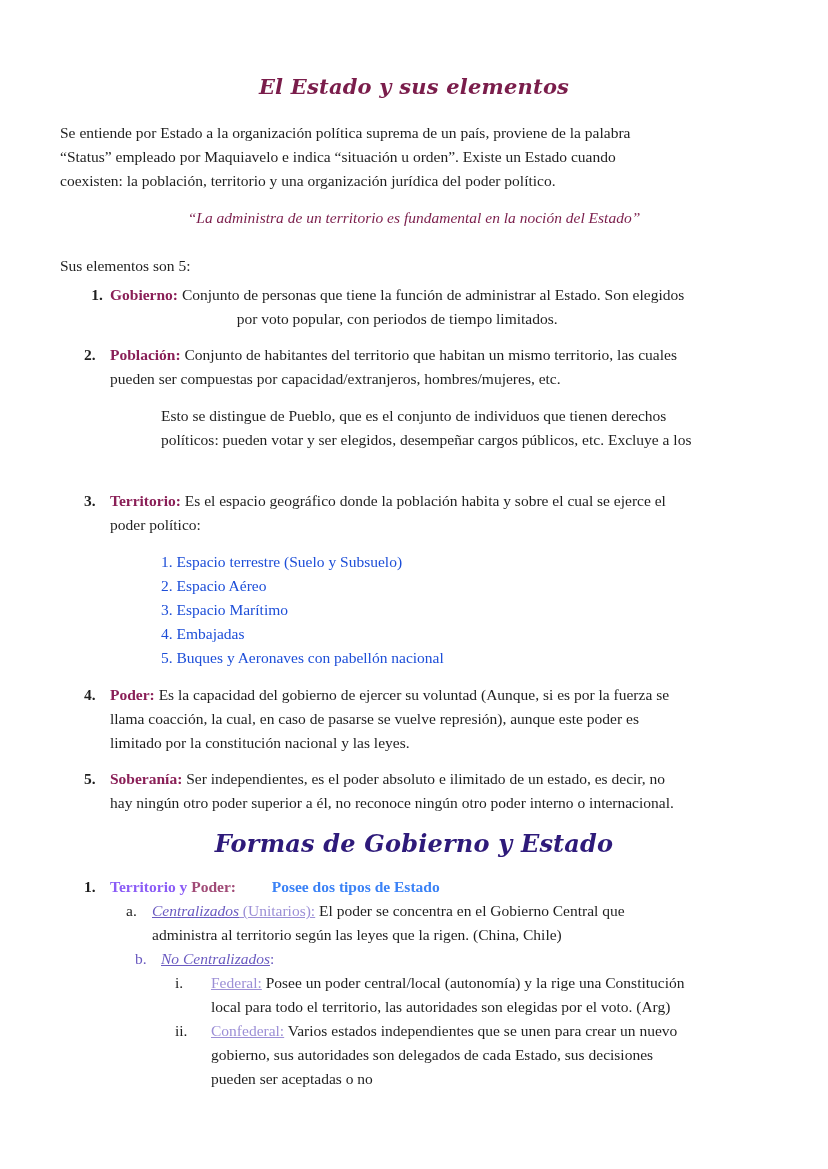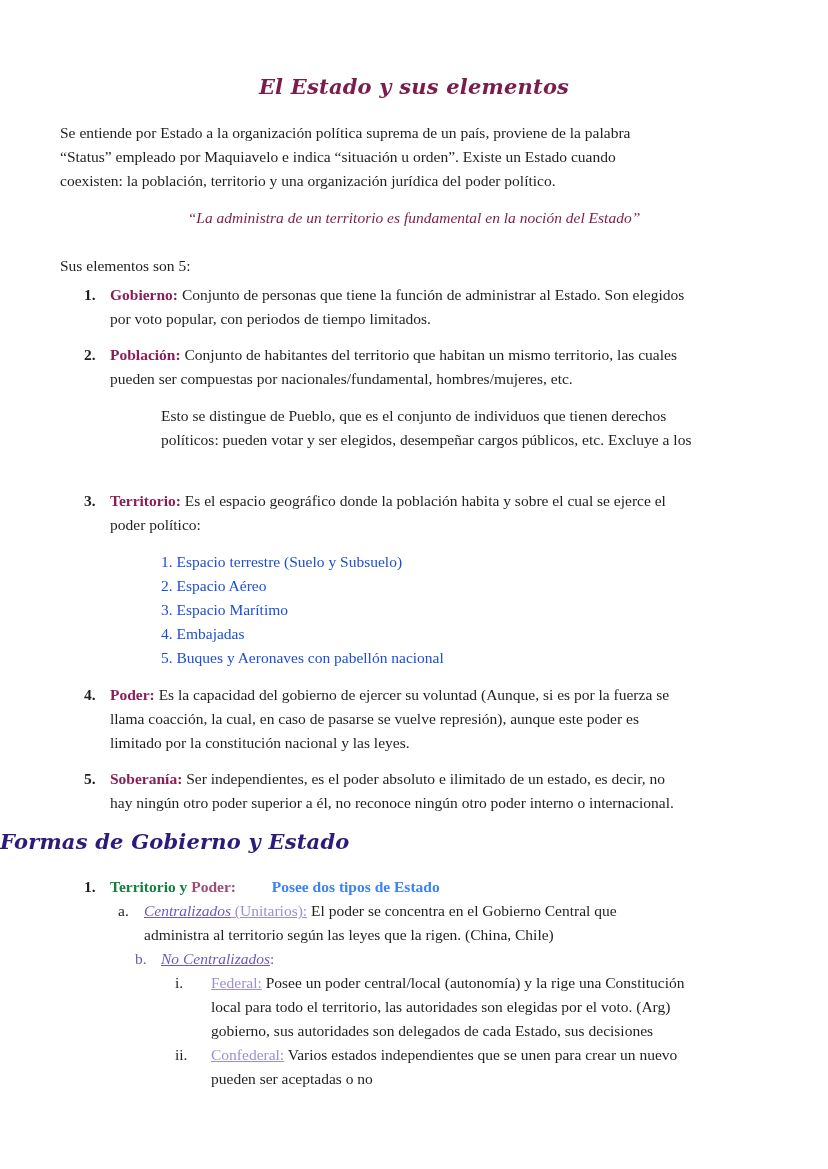--- a/index.html
+++ b/index.html
@@ -9,35 +9,35 @@
     color: #1f1f1f;
     font-size: 15.5px;
   }
   .page { position: absolute; left: 0; top: 0; width: 828px; height: 1169px; }
   .h1 {
     position: absolute; left: 0; width: 828px; top: 74px; text-align: center;
     font-family: "DejaVu Serif", serif; font-style: italic; font-weight: bold;
     font-size: 21px; color: #7a1d4b; letter-spacing: 0.2px;
   }
   .h2 {
-    position: absolute; left: 0; width: 828px; top: 829px; text-align: left;
+    position: absolute; left: 0; width: 828px; top: 829px; text-align: center;
     font-family: "DejaVu Serif", serif; font-style: italic; font-weight: bold;
-    font-size: 21px; color: #2e1a7a; letter-spacing: 0.2px;
+    font-size: 24px; color: #2e1a7a; letter-spacing: 0.2px;
   }
   .p { position: absolute; line-height: 24px; white-space: nowrap; }
   .intro { left: 60px; top: 121px; }
   .quote { left: 0; width: 828px; top: 206px; text-align: center; font-style: italic; color: #7a1d4b; }
   .sus { left: 60px; top: 243px; margin-top: 11px; }
   .item { position: absolute; left: 84px; line-height: 24px; white-space: nowrap; }
   .num { font-weight: bold; display: inline-block; width: 26px; }
   .kw { font-weight: bold; color: #8a1f57; }
   .cont { padding-left: 26px; }
   .indent { position: absolute; left: 161px; line-height: 24px; white-space: nowrap; }
   .sub { position: absolute; left: 161px; line-height: 24px; color: #1d4ed8; white-space: nowrap; }
-  .kw2a { font-weight: bold; color: #15803d; }
+  .kw2a { font-weight: bold; color: #8b5cf6; }
   .kw2b { font-weight: bold; color: #a04a76; }
   .blk { font-weight: bold; color: #3b82f6; margin-left: 28px; }
   .lnk1 { color: #6a5ac0; text-decoration: underline; font-style: italic; }
   .lnk2 { color: #9c8fd6; text-decoration: underline; }
   .lbl { display: inline-block; width: 26px; }
   .lblb { color: #6a5ac0; }
   .rom { display: inline-block; width: 36px; text-align: left; }
 </style>
 </head>
 <body>
@@ -49,28 +49,28 @@
   <div class="p intro">
     <div>Se entiende por Estado a la organización política suprema de un país, proviene de la palabra</div>
     <div>“Status” empleado por Maquiavelo e indica “situación u orden”. Existe un Estado cuando</div>
     <div>coexisten: la población, territorio y una organización jurídica del poder político.</div>
   </div>
 
   <div class="p quote">“La administra de un territorio es fundamental en la noción del Estado”</div>
 
   <div class="p sus">Sus elementos son 5:</div>
 
-  <div class="item" style="top:283px;">
+  <div class="item" style="top:283px;text-align:center;">
     <div><span class="num">1.</span><span class="kw">Gobierno:</span><span> Conjunto de personas que tiene la función de administrar al Estado. Son elegidos</span></div>
     <div class="cont">por voto popular, con periodos de tiempo limitados.</div>
   </div>
 
   <div class="item" style="top:343px;">
     <div><span class="num">2.</span><span class="kw">Población:</span><span> Conjunto de habitantes del territorio que habitan un mismo territorio, las cuales</span></div>
-    <div class="cont">pueden ser compuestas por nacionales/fundamental, hombres/mujeres, etc.</div>
+    <div class="cont">pueden ser compuestas por capacidad/extranjeros, hombres/mujeres, etc.</div>
   </div>
   <div class="indent" style="top:404px;">
     <div>Esto se distingue de Pueblo, que es el conjunto de individuos que tienen derechos</div>
     <div>políticos: pueden votar y ser elegidos, desempeñar cargos públicos, etc. Excluye a los</div>
   </div>
 
   <div class="item" style="top:489px;">
     <div><span class="num">3.</span><span class="kw">Territorio:</span><span> Es el espacio geográfico donde la población habita y sobre el cual se ejerce el</span></div>
     <div class="cont">poder político:</div>
   </div>
@@ -92,33 +92,33 @@
     <div><span class="num">5.</span><span class="kw">Soberanía:</span><span> Ser independientes, es el poder absoluto e ilimitado de un estado, es decir, no</span></div>
     <div class="cont">hay ningún otro poder superior a él, no reconoce ningún otro poder interno o internacional.</div>
   </div>
 
   <div class="h2">Formas de Gobierno y Estado</div>
 
   <div class="item" style="top:875px;">
     <div><span class="num">1.</span><span class="kw2a">Territorio y</span><span class="kw2b"> Poder:</span><span class="blk" style="white-space:pre;">  Posee dos tipos de Estado</span></div>
   </div>
 
-  <div class="item" style="top:899px; left:118px;font-family:Liberation Serif, serif;">
+  <div class="item" style="top:899px; left:126px;font-family:Liberation Serif, serif;">
     <div><span class="lbl">a.</span><span class="lnk1">Centralizados</span><span class="lnk2"> (Unitarios):</span><span> El poder se concentra en el Gobierno Central que</span></div>
     <div class="cont">administra al territorio según las leyes que la rigen. (China, Chile)</div>
   </div>
 
   <div class="item" style="top:947px; left:135px;">
     <div><span class="lbl lblb">b.</span><span class="lnk1">No Centralizados</span><span style="color:#6a5ac0;">:</span></div>
   </div>
 
   <div class="item" style="top:971px; left:175px;">
     <div><span class="rom">i.</span><span class="lnk2">Federal:</span><span> Posee un poder central/local (autonomía) y la rige una Constitución</span></div>
     <div style="padding-left:36px;">local para todo el territorio, las autoridades son elegidas por el voto. (Arg)</div>
   </div>
 
   <div class="item" style="top:1019px; left:175px;">
+    <div><span class="rom">ii.</span><span class="lnk2">Confederal:</span><span> Varios estados independientes que se unen para crear un nuevo</span></div>
     <div style="padding-left:36px;">gobierno, sus autoridades son delegados de cada Estado, sus decisiones</div>
-    <div><span class="rom">ii.</span><span class="lnk2">Confederal:</span><span> Varios estados independientes que se unen para crear un nuevo</span></div>
     <div style="padding-left:36px;">pueden ser aceptadas o no</div>
   </div>
 
 </div>
 
 </body></html>

